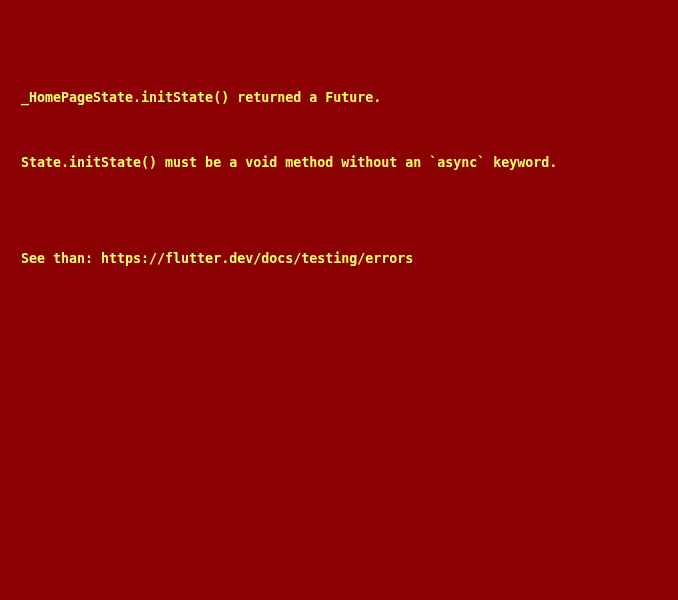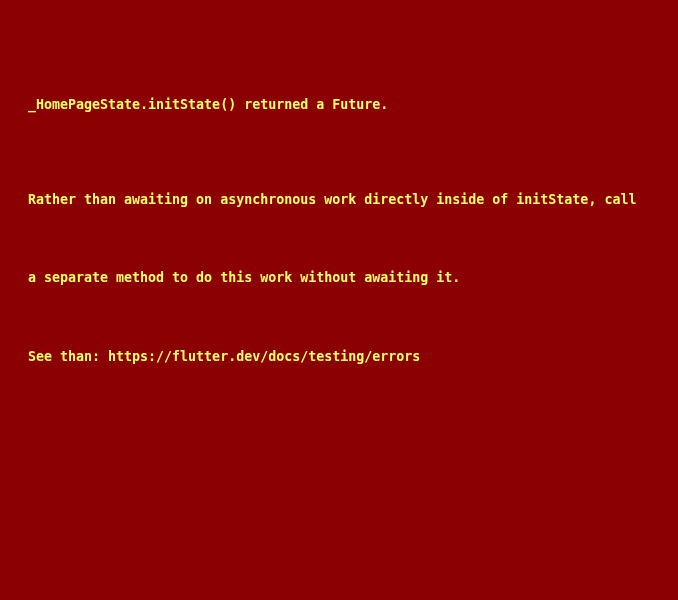--- a/index.html
+++ b/index.html
@@ -35,34 +35,33 @@
     line-height: 15.7px;
     font-weight: 700;
     letter-spacing: 0px;
     white-space: pre;
     -webkit-font-smoothing: antialiased;
   }
 
   .error-line {
     display: block;
     white-space: pre;
-    margin: 8px;
+    margin: 1px;
     padding: 0;
   }
 </style>
 </head>
 <body>
 
 <div id="error-screen">
 
   <div id="error-message-block">
 
     <span class="error-line">_HomePageState.initState() returned a Future.</span>
 
+    <span class="error-line">State.initState() must be a void method without an `async` keyword.</span>
 
-    <span class="error-line">Rather than awaiting on asynchronous work directly inside of initState, call</span>
 
-    <span class="error-line">a separate method to do this work without awaiting it.</span>
 
     <span class="error-line">See than: https://flutter.dev/docs/testing/errors</span>
 
   </div>
 </div>
 
 </body></html>

